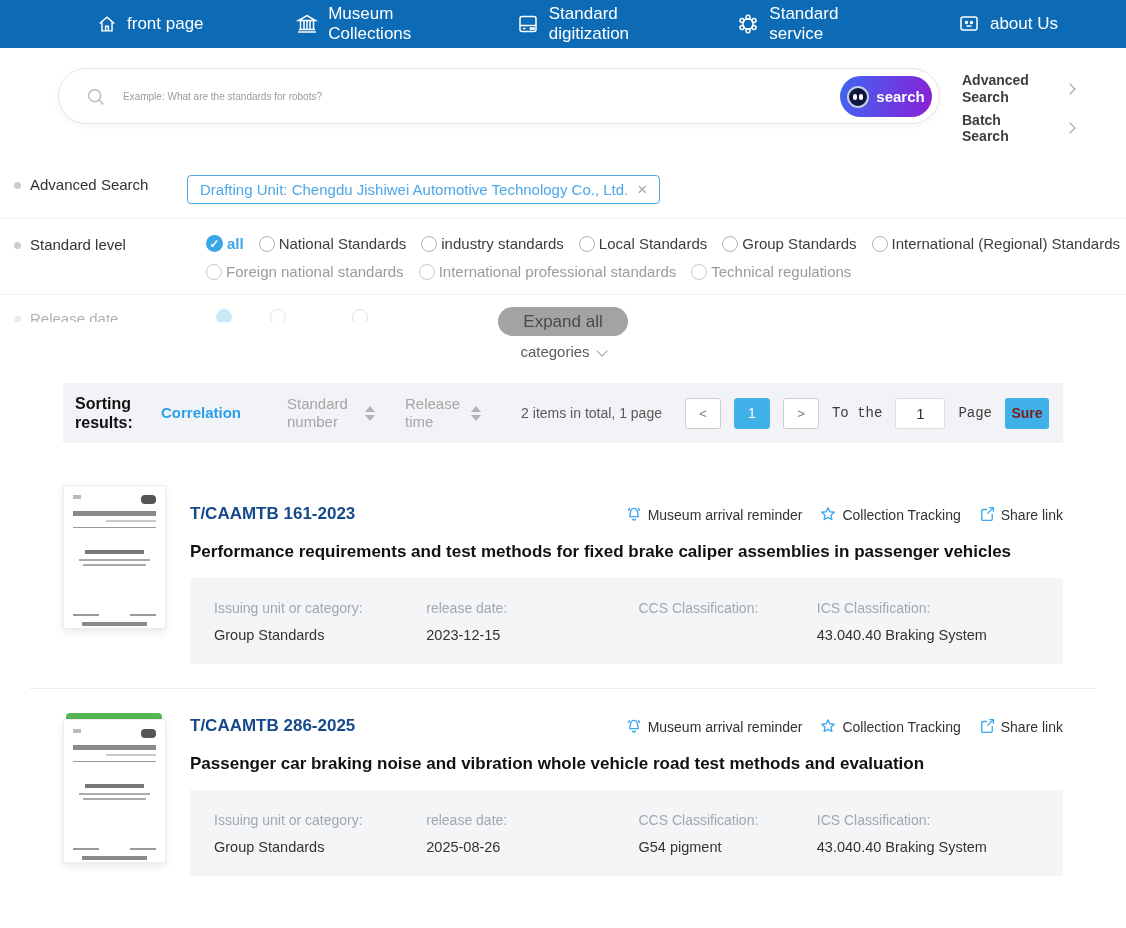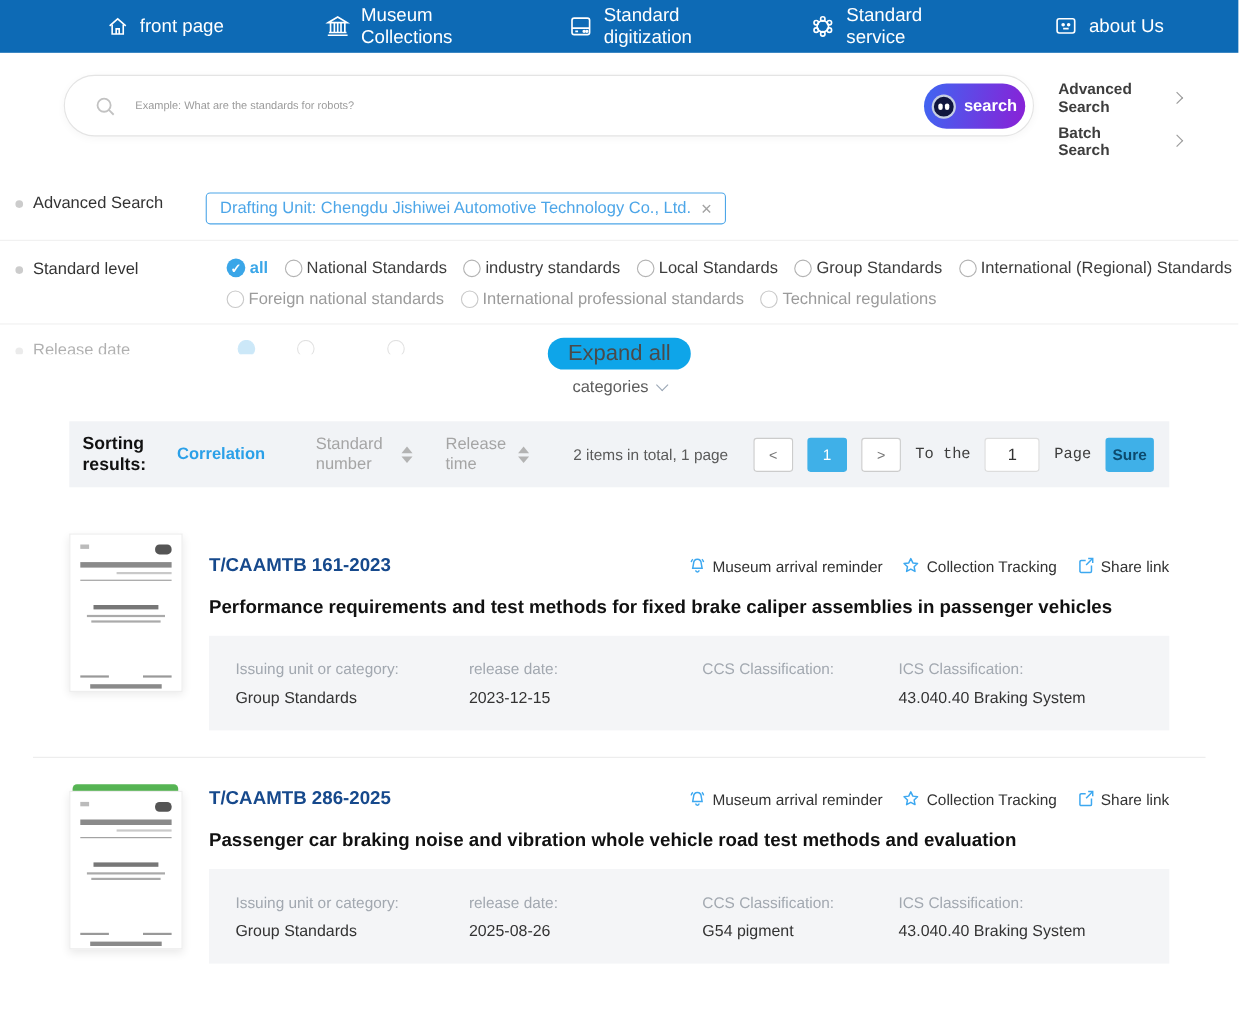--- a/index.html
+++ b/index.html
@@ -75,22 +75,22 @@
   
   .expand-zone { position:relative; height:64px; margin-top:10px; }
   .clipped-row {
     position:absolute; left:0; top:4px; height:13px; overflow:hidden; width:420px; opacity:0.38;
   }
   .clipped-inner { display:flex; align-items:flex-start; padding-left:14px; }
   .clipped-inner .radio-circle { margin-right:66px; }
   .clipped-inner .radio-circle.sel { background:#7cc4ef; border-color:#7cc4ef; margin-right:38px; margin-left:40px; }
   .expand-btn {
     position:absolute; left:498px; top:2px; width:130px; height:29px;
-    background:#0ea5e9; border:none; border-radius:15px; color:#4a4a4a;
-    font-size:20px; cursor:pointer; font-family:"Liberation Sans", sans-serif;
+    background:#a3a3a3; border:none; border-radius:15px; color:#4a4a4a;
+    font-size:17px; cursor:pointer; font-family:"Liberation Sans", sans-serif;
   }
   .categories-toggle {
     position:absolute; left:0; right:0; top:38px; text-align:center;
     color:#5c5c5c; font-size:15px; cursor:pointer;
   }
   .chev-d {
     display:inline-block; width:8px; height:8px; margin-left:8px; margin-bottom:2px;
     border-bottom:1.5px solid #9aa6b5; border-right:1.5px solid #9aa6b5; transform:rotate(45deg);
   }
   
@@ -115,21 +115,21 @@
     color:#777; font-size:13px; cursor:pointer; font-family:"Liberation Sans", sans-serif;
   }
   .pg-btn.current { background:#3fb0e8; border-color:#3fb0e8; color:#fff; font-size:14px; }
   .pager-word { font-size:14px; color:#3d3d3d;font-family:Liberation Mono, monospace; }
   .pg-input {
     width:50px; height:31px; border:1px solid #ddd; border-radius:3px; text-align:center;
     font-size:15px; color:#333; font-family:"Liberation Sans", sans-serif; outline:none;
   }
   .pg-sure {
     width:44px; height:31px; background:#3fb0e8; border:none; border-radius:3px;
-    color:#0c4a6e; font-weight:bold; font-size:14px; cursor:pointer; font-family:"Liberation Sans", sans-serif;
+    color:#7f1d1d; font-weight:bold; font-size:14px; cursor:pointer; font-family:"Liberation Sans", sans-serif;
   }
   
   .results { margin:0 63px; }
   .result-item { position:relative; padding-top:58px; }
   .result-item.second { padding-top:24px; }
   .res-head { display:flex; align-items:center; }
   .badge {
     width:96px; height:25px; background:#57b554; border-radius:4px; flex:none;
     color:#fff; font-size:14px; font-weight:bold; display:flex; align-items:center; justify-content:center;
     margin-left:3px;

